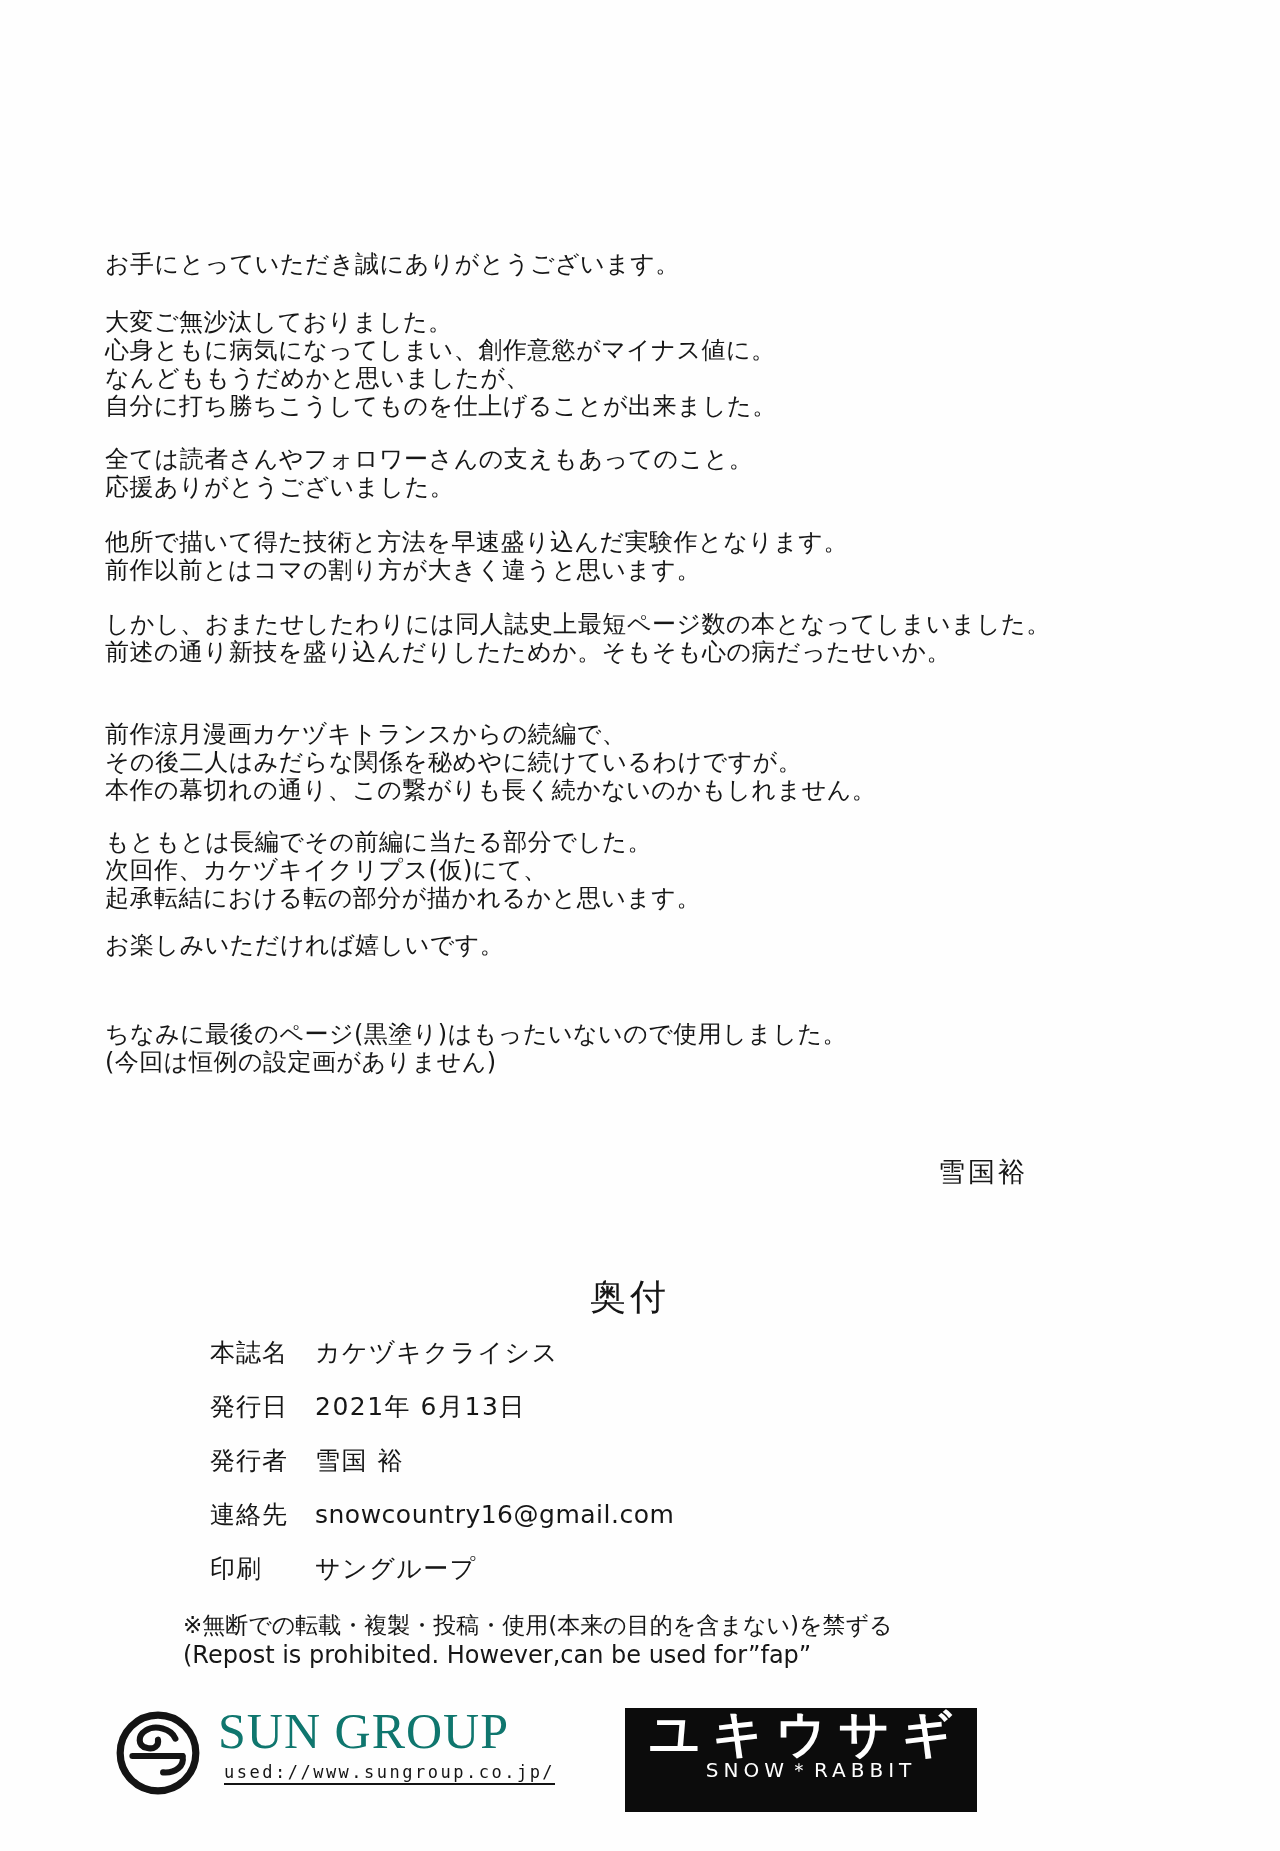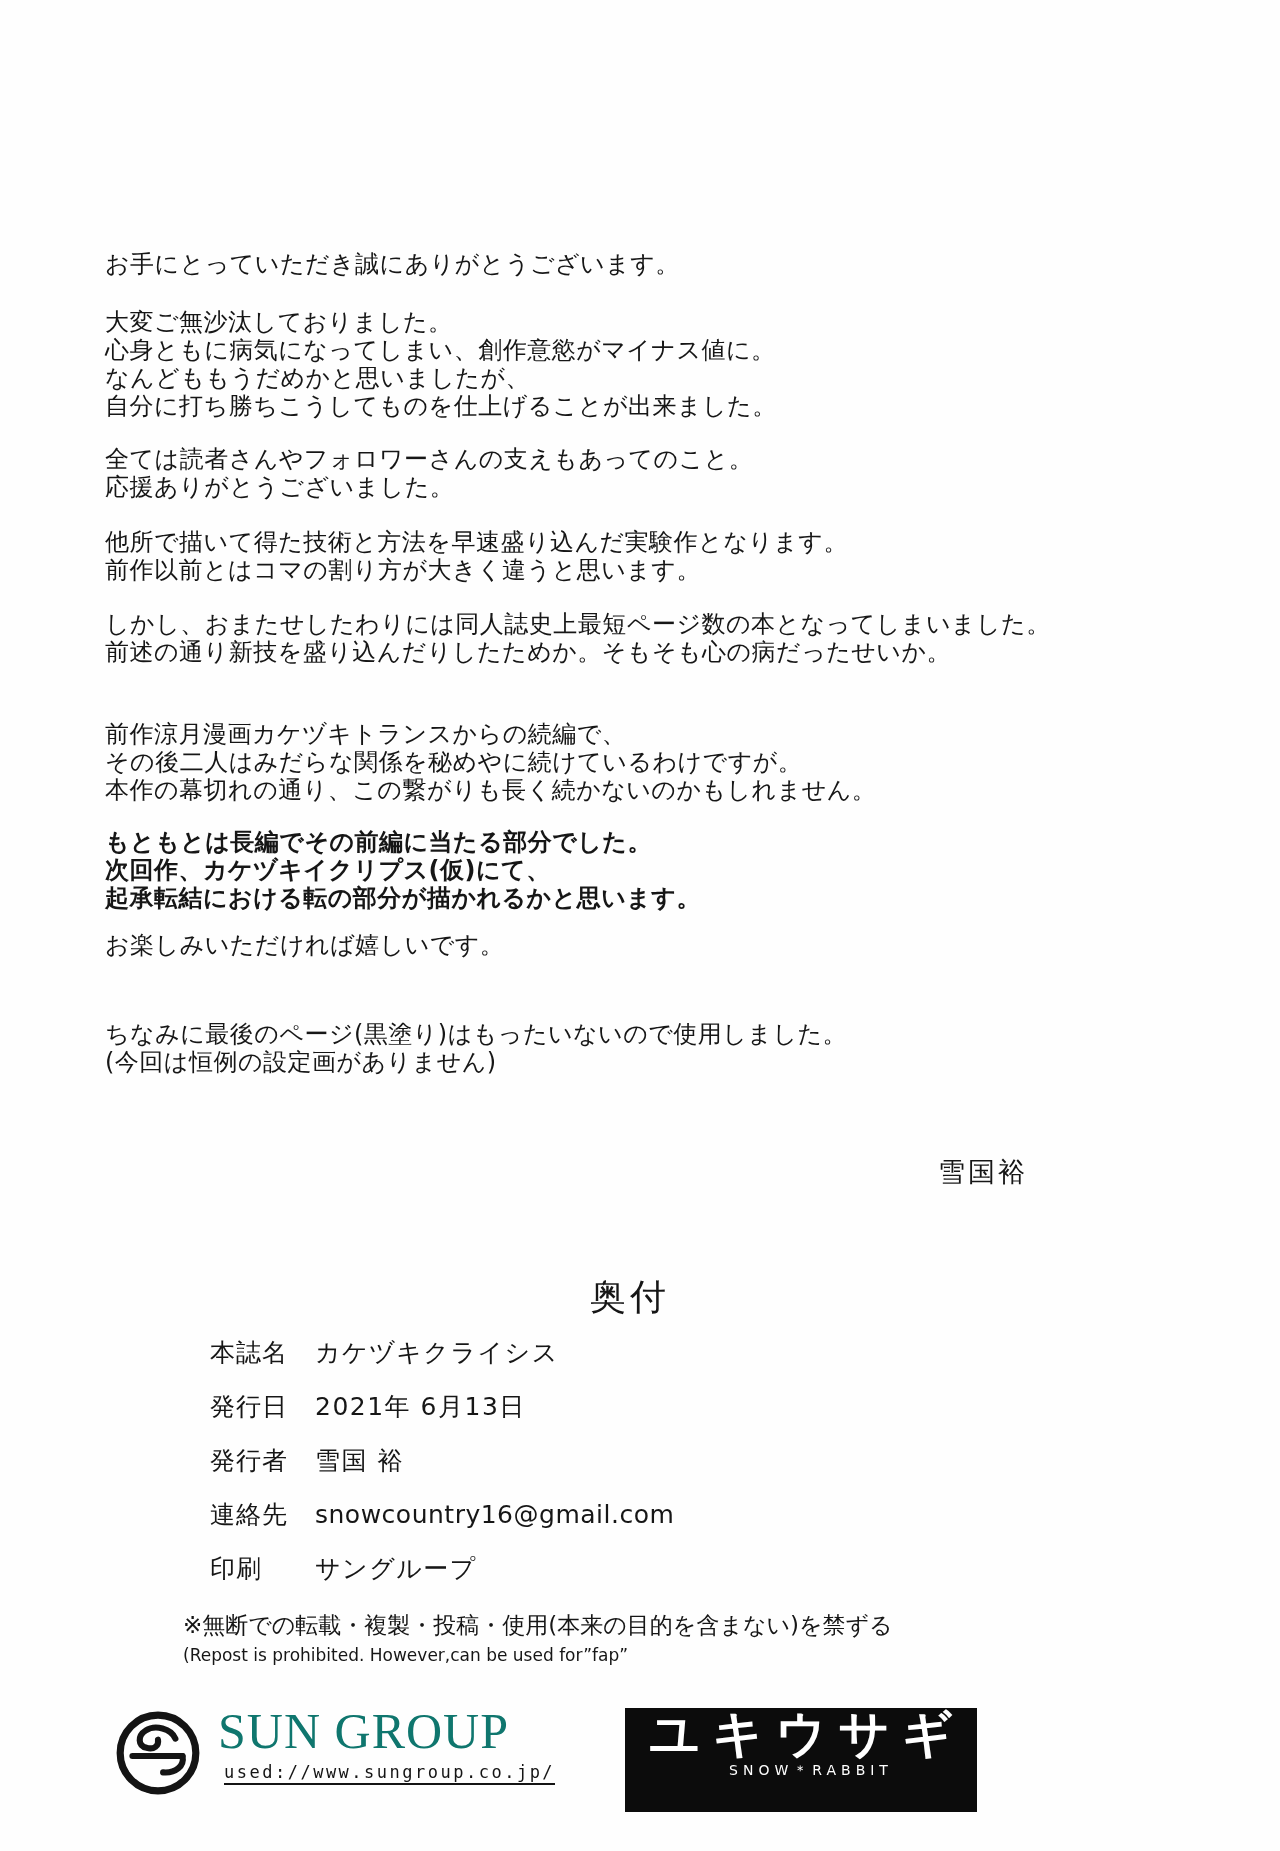--- a/index.html
+++ b/index.html
@@ -52,21 +52,21 @@
   .colophon-row .value { letter-spacing: 1.5px; }
   .colophon-row .value.latin { letter-spacing: 0.5px; }
   .notice {
     position: absolute;
     left: 183px;
     top: 1610px;
     font-size: 23px;
     line-height: 30px;
     white-space: nowrap;
   }
-  .notice .en { font-size: 17px; letter-spacing: 0; }
+  .notice .en { font-size: 24px; letter-spacing: 0; }
   .sun-group {
     position: absolute;
     left: 112px;
     top: 1700px;
     display: flex;
     align-items: flex-start;
   }
   .sun-emblem { width: 92px; height: 92px; margin-top: 8px; }
   .sun-text-col { margin-left: 14px; }
   .sun-name {
@@ -104,21 +104,21 @@
     color: #ffffff;
     font-weight: 700;
     font-size: 50px;
     line-height: 52px;
     letter-spacing: 12px;
     margin-left: 12px;
     white-space: nowrap;
   }
   .snow-rabbit-sub {
     color: #ffffff;
-    font-size: 14px;
+    font-size: 20px;
     line-height: 20px;
     letter-spacing: 5px;
     margin-top: 0px;
     white-space: nowrap;
     margin-left: 20px;
   }
 </style>
 </head>
 <body>
 
@@ -150,21 +150,21 @@
     <div>しかし、おまたせしたわりには同人誌史上最短ページ数の本となってしまいました。</div>
     <div>前述の通り新技を盛り込んだりしたためか。そもそも心の病だったせいか。</div>
   </div>
 
   <div class="para" style="top:720px;">
     <div>前作涼月漫画カケヅキトランスからの続編で、</div>
     <div>その後二人はみだらな関係を秘めやに続けているわけですが。</div>
     <div>本作の幕切れの通り、この繋がりも長く続かないのかもしれません。</div>
   </div>
 
-  <div class="para" style="top:828px;font-weight:bold;">
+  <div class="para" style="top:828px;">
     <div>もともとは長編でその前編に当たる部分でした。</div>
     <div>次回作、カケヅキイクリプス(仮)にて、</div>
     <div>起承転結における転の部分が描かれるかと思います。</div>
   </div>
 
   <div class="para" style="top:931px;">
     <div>お楽しみいただければ嬉しいです。</div>
   </div>
 
   <div class="para" style="top:1020px;">

